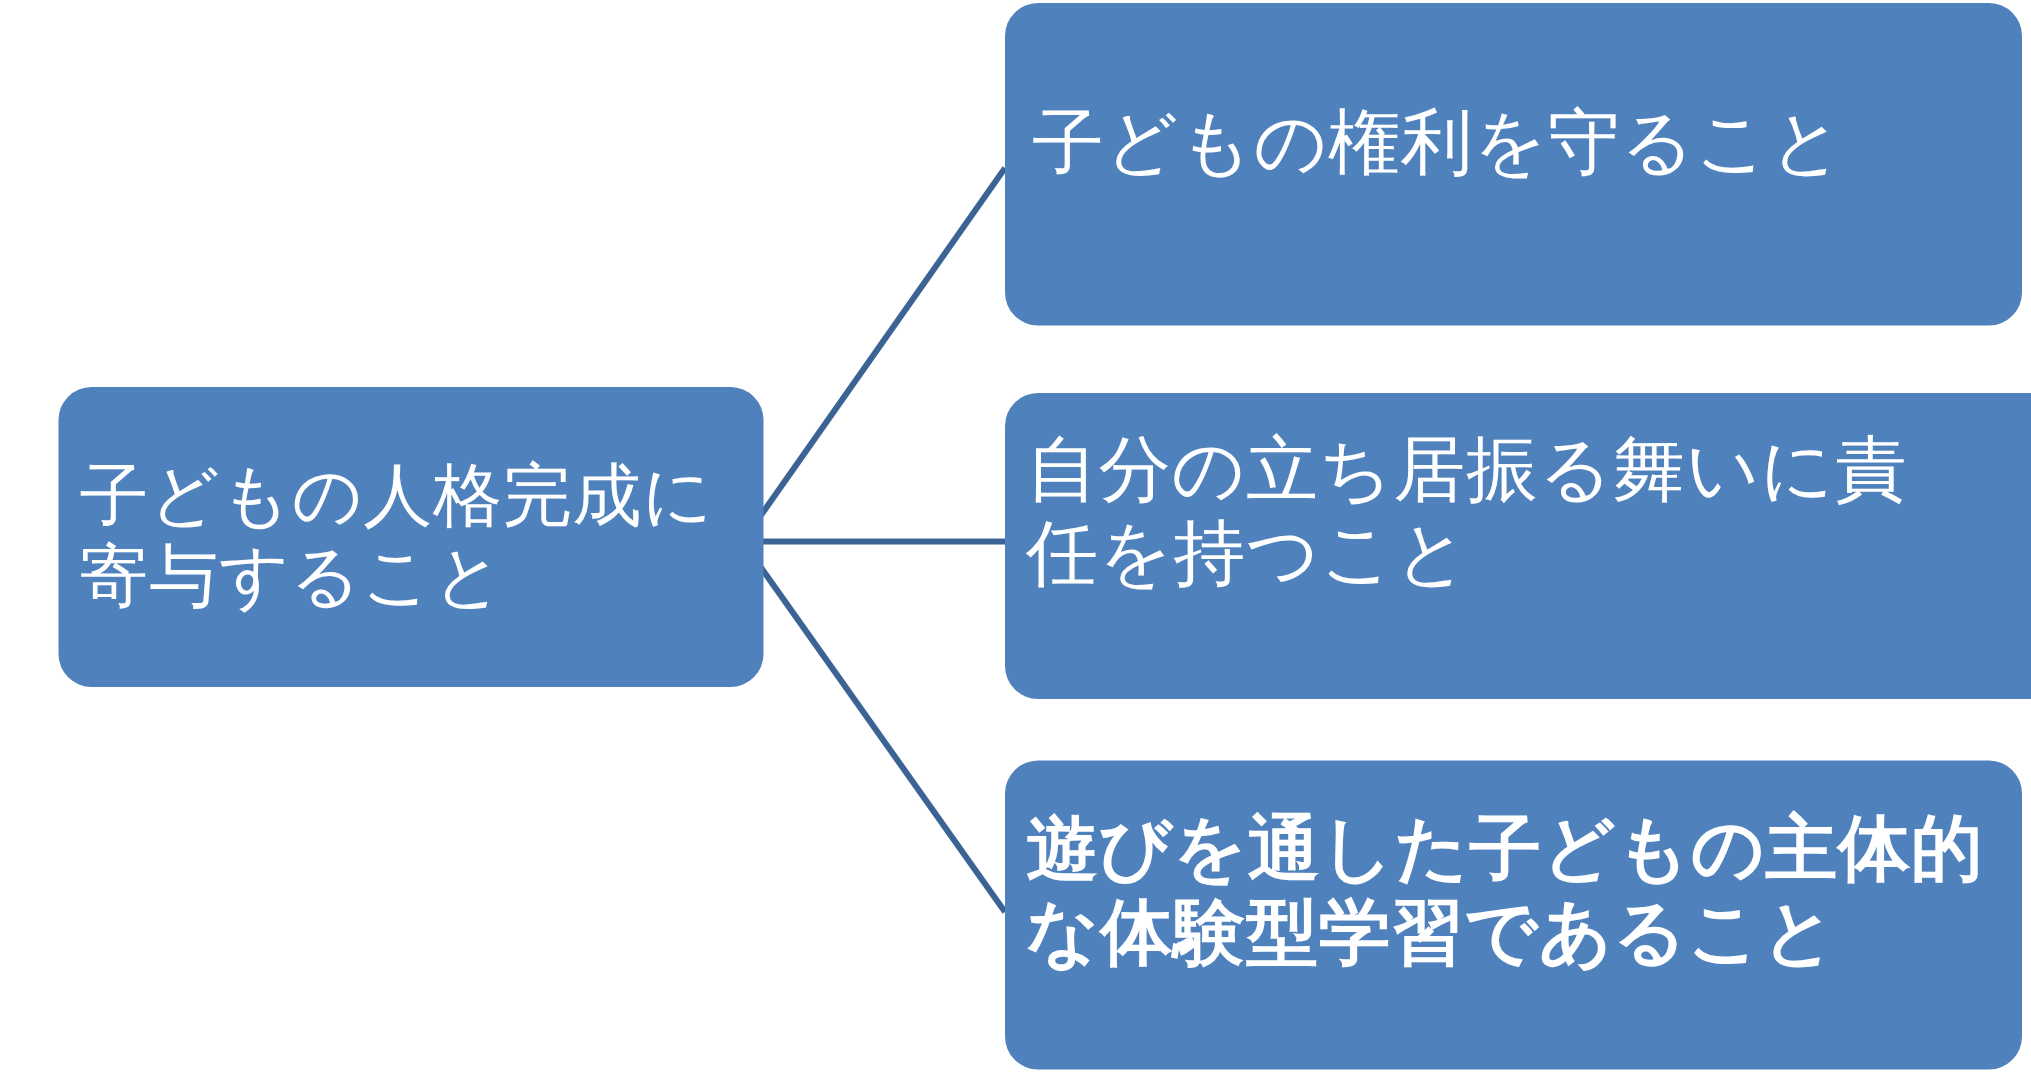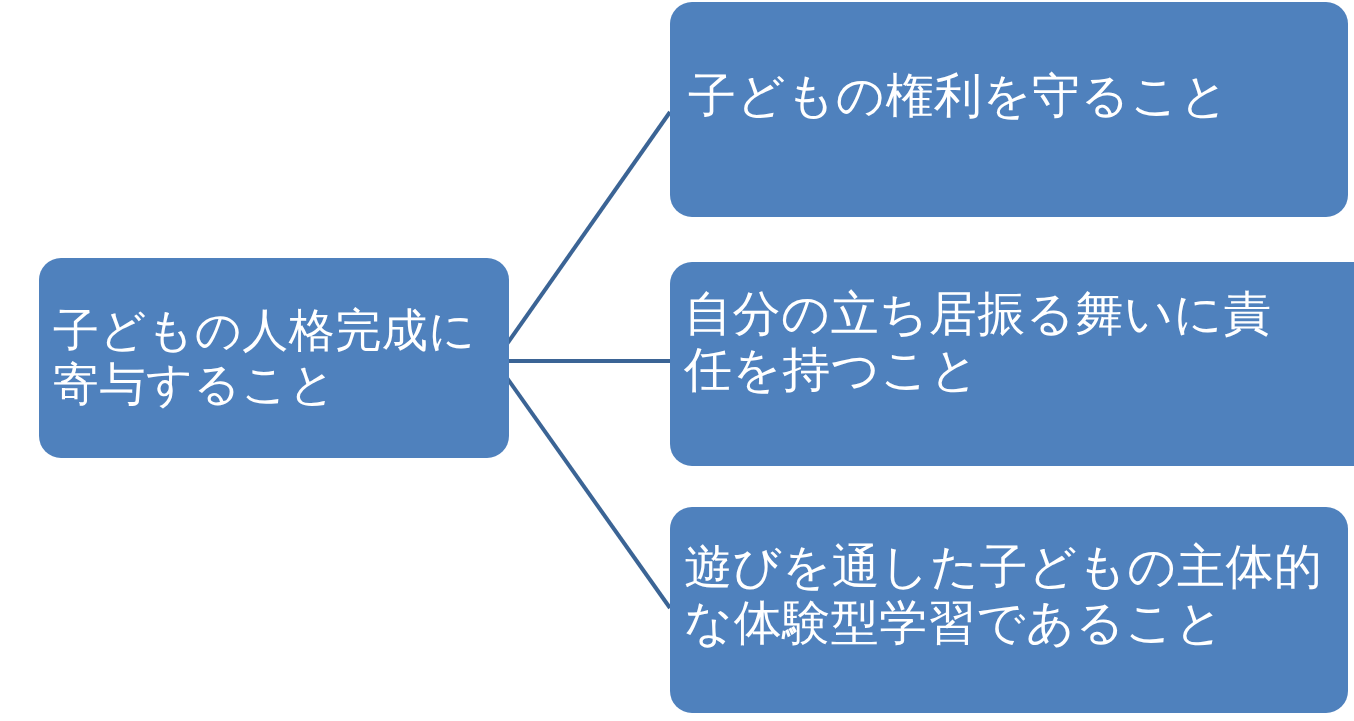--- a/index.html
+++ b/index.html
@@ -102,18 +102,18 @@
 
   <div class="node" id="node-child-0" style="background-color: rgb(79, 129, 189); color: rgb(255, 255, 255);">
     <span class="node-label">子どもの権利を守ること</span>
   </div>
 
   <div class="node" id="node-child-1" style="background-color: rgb(79, 129, 189); color: rgb(255, 255, 255);">
     <span class="node-label">自分の立ち居振る舞いに責
 任を持つこと</span>
   </div>
 
-  <div class="node" id="node-child-2" style="background-color: rgb(79, 129, 189); color: rgb(255, 255, 255);">
+  <div class="node" id="node-child-2" style="background-color: rgb(79, 129, 189); color: rgb(255, 255, 255); font-weight: bold;">
     <span class="node-label">遊びを通した子どもの主体的
 な体験型学習であること</span>
   </div>
 
 </div>
 
 </body></html>

